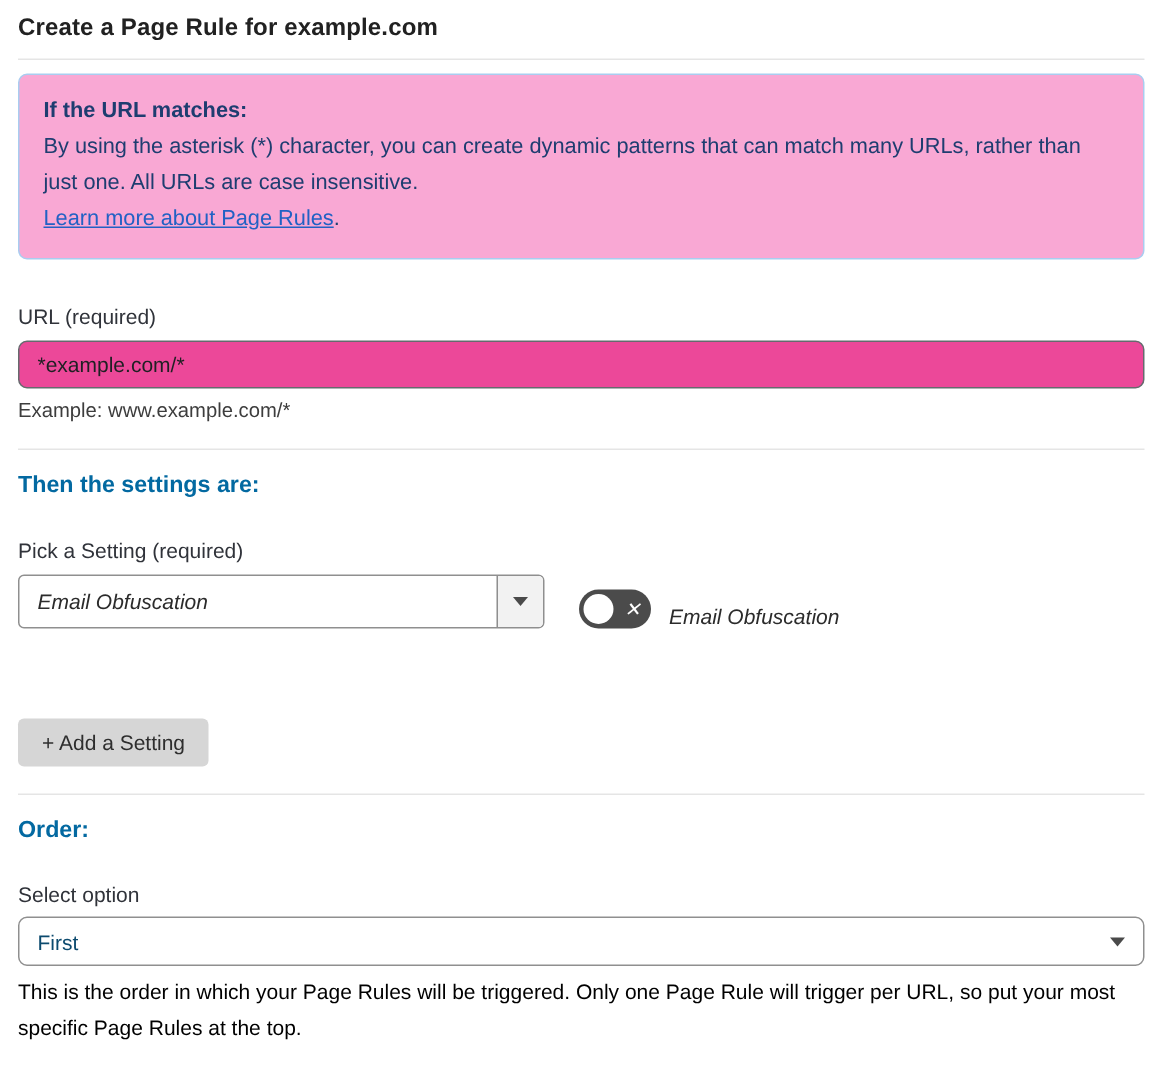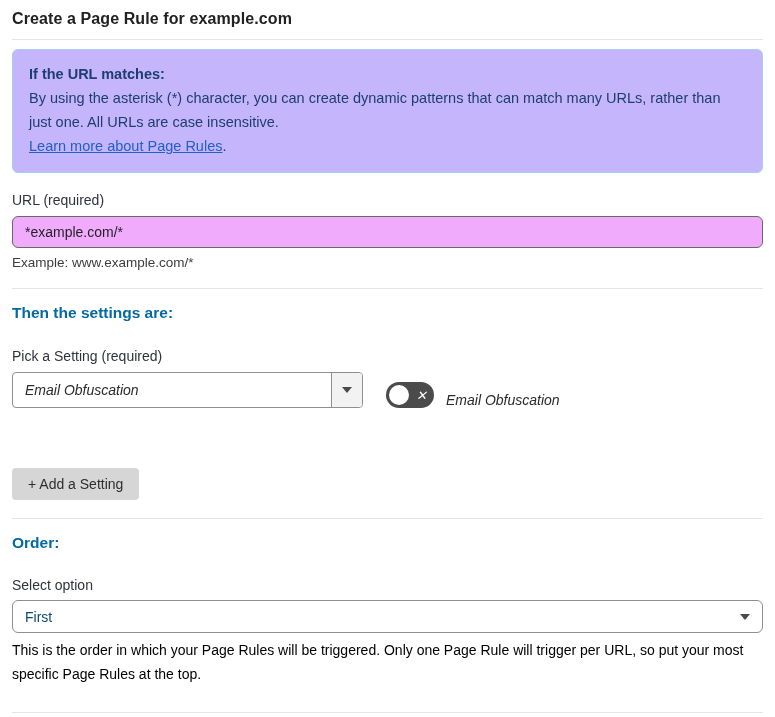--- a/index.html
+++ b/index.html
@@ -24,21 +24,21 @@
   .divider {
     border: none;
     border-top: 1px solid #e5e5e5;
     height: 0;
   }
   .title-divider { margin-top: 11px; }
 
   
   .info-box {
     margin-top: 9px;
-    background: #c4b5fd;
+    background: #f9a8d4;
     border: 1px solid #a9cdf0;
     border-radius: 6px;
     padding: 12px 16px 14px 16px;
     color: #1e3d70;
     font-size: 14.5px;
     line-height: 24px;
   }
   .info-heading { font-weight: 700; }
   .info-link {
     color: #2261c4;
@@ -50,27 +50,27 @@
   .field-label {
     font-size: 14px;
     color: #30333a;
   }
   .helper-text {
     font-size: 13.5px;
     color: #3d3d3d;
   }
 
   
-  .url-label { margin-top: 19px; }
+  .url-label { margin-top: 30px; }
   .url-input {
     display: block;
     margin-top: 8px;
     width: 751px;
     height: 32px;
-    background: #f0abfc;
+    background: #ec4899;
     border: 1px solid #666a6e;
     border-radius: 6px;
     padding: 0 12px;
     font-family: "Liberation Sans", sans-serif;
     font-size: 14px;
     color: #1f2023;
   }
   .url-helper { margin-top: 7px; }
   .section-divider-1 { margin-top: 18px; }
 

